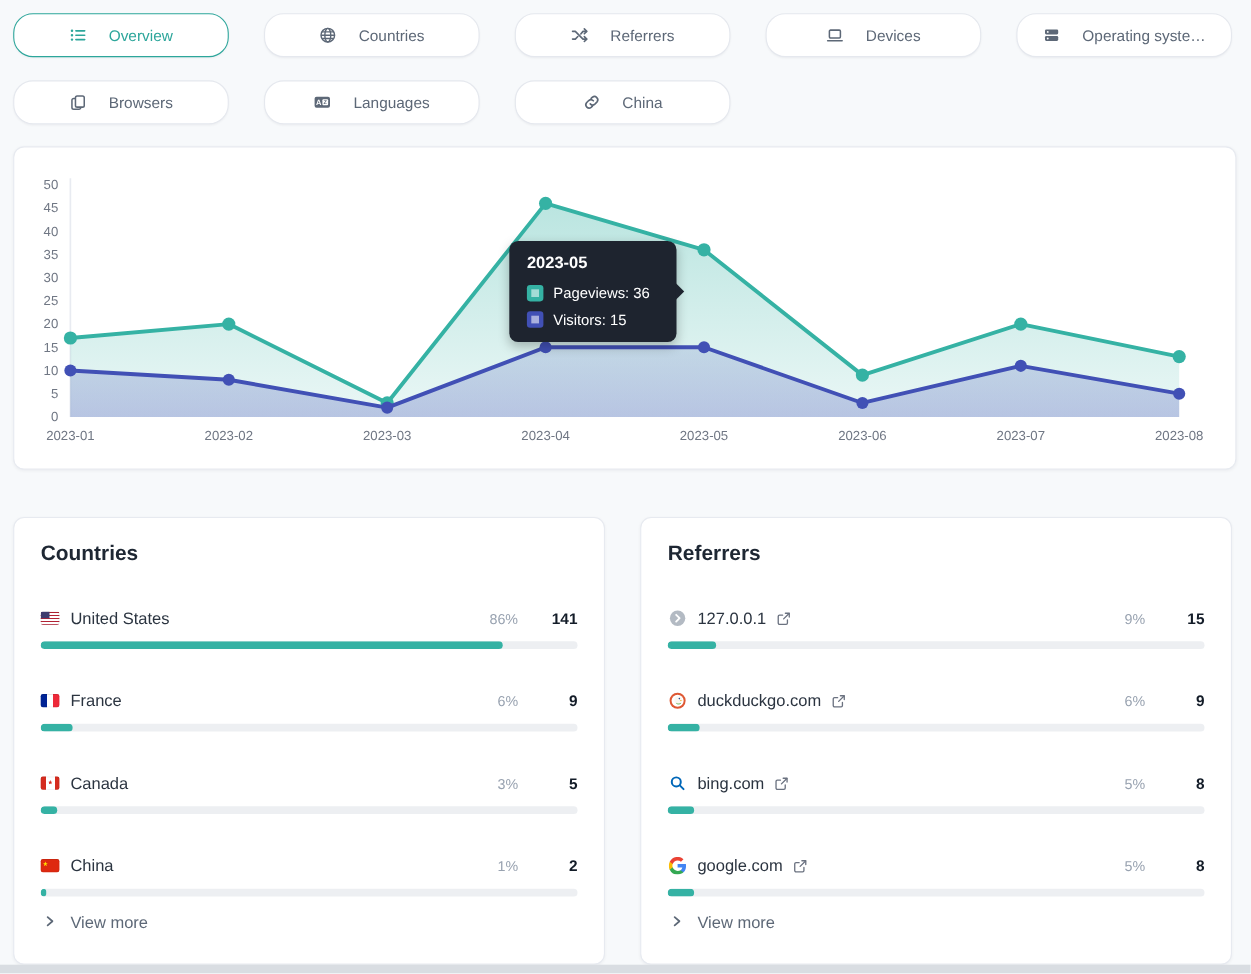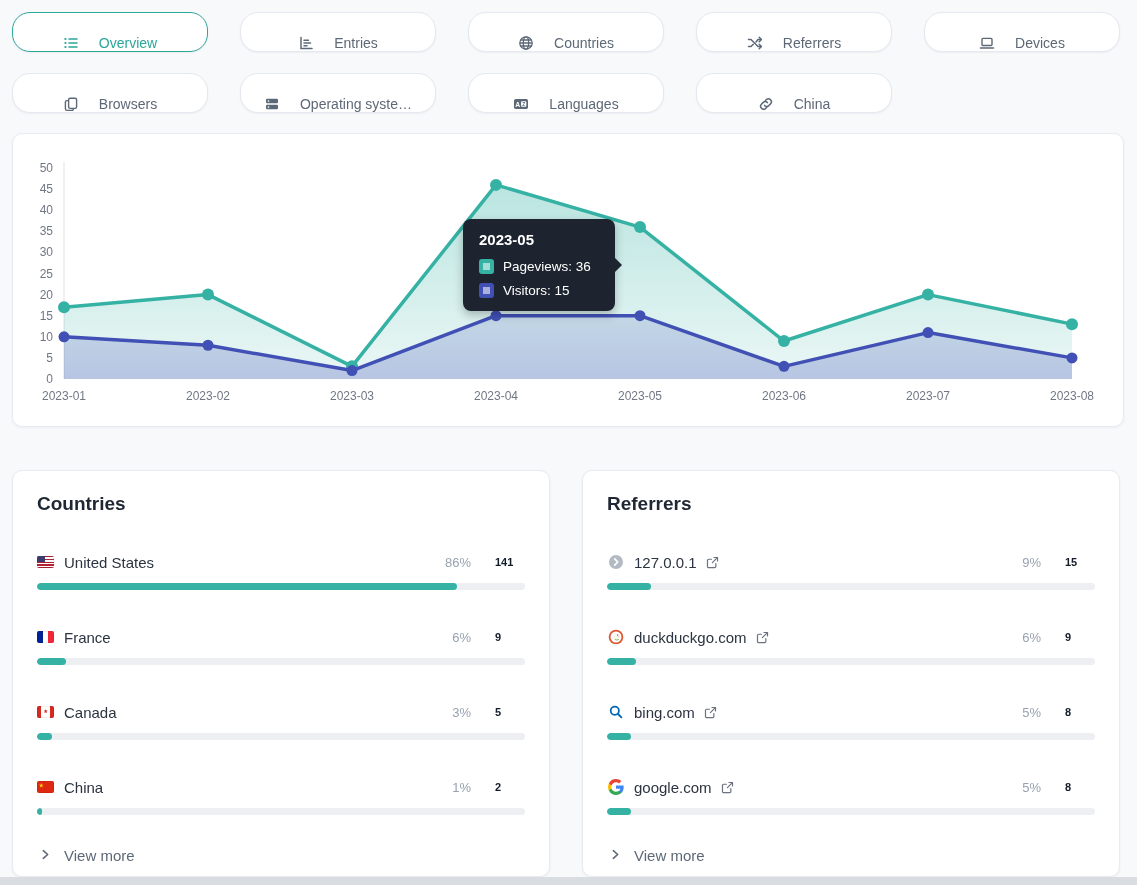--- a/index.html
+++ b/index.html
@@ -10,21 +10,21 @@
     -webkit-font-smoothing:antialiased;
   }
   
   .nav{
     position:absolute;left:12px;top:12px;width:1108px;
     display:grid;grid-template-columns:repeat(5,1fr);
     column-gap:32px;row-gap:21px;
   }
   .nav-btn{
     height:38px;background:#fff;border:1px solid #e5e8ee;border-radius:18px;
-    display:flex;align-items:flex-end;justify-content:center;gap:20px;
+    display:flex;align-items:center;justify-content:center;gap:20px;
     color:#5d6877;font-size:14px;cursor:pointer;
     box-shadow:0 1px 2px rgba(16,24,40,.05);
     white-space:nowrap;overflow:hidden;
   }
   .nav-btn.active{border:1.5px solid #2da69b;color:#2da69b;}
   .nav-btn .nav-ic{display:flex;align-items:center;}
   
   .card{
     position:absolute;background:#fff;border:1px solid #e7eaf0;border-radius:10px;
     box-shadow:0 1px 3px rgba(16,24,40,.05);box-sizing:border-box;
@@ -50,25 +50,25 @@
   .chip{width:15px;height:15px;border-radius:3px;display:flex;align-items:center;justify-content:center;flex:0 0 auto;}
   .chip i{display:block;width:7px;height:7px;background:rgba(255,255,255,.55);}
   
   .panel-title{margin:0;font-size:19px;font-weight:bold;color:#1e2733;}
   .stat-rows{margin-top:5px;}
   .stat-row{margin-top:21px;}
   .stat-top{display:flex;align-items:center;gap:10px;height:22px;margin-top:36px;}
   .stat-label{font-size:15px;color:#2b3440;}
   .stat-ext{display:flex;align-items:center;margin-left:-1px;cursor:pointer;}
   .stat-pct{margin-left:auto;color:#98a2b0;font-size:13px;}
-  .stat-cnt{min-width:30px;text-align:left;color:#131c28;font-size:11px;font-weight:bold;margin-left:14px;}
+  .stat-cnt{min-width:30px;text-align:right;color:#131c28;font-size:14px;font-weight:bold;margin-left:14px;}
   .track{margin-top:10px;height:7px;background:#edeff2;border-radius:4px;overflow:hidden;}
   .fill{height:100%;background:#35b2a4;border-radius:4px;}
   .view-more{
-    display:flex;align-items:center;gap:12px;margin-top:32px;margin-left:2px;
+    display:flex;align-items:center;gap:12px;margin-top:16px;margin-left:2px;
     color:#5d6877;font-size:15px;cursor:pointer;
   }
   
   .flag{width:17px;height:12px;border-radius:2px;position:relative;flex:0 0 auto;
         box-shadow:inset 0 0 0 .5px rgba(0,0,0,.12);overflow:hidden;}
   .flag-us{background:repeating-linear-gradient(180deg,#b22234 0 1.4px,#fff 1.4px 2.8px);}
   .flag-us::after{content:'';position:absolute;left:0;top:0;width:8px;height:6px;background:#3c3b6e;}
   .flag-fr{background:linear-gradient(90deg,#002395 0 33%,#fff 33% 67%,#ed2939 67%);}
   .flag-it{background:linear-gradient(90deg,#009246 0 33%,#fff 33% 67%,#ce2b37 67%);}
   .flag-ca{background:linear-gradient(90deg,#d52b1e 0 26%,#fff 26% 74%,#d52b1e 74%);}
@@ -89,29 +89,20 @@
       <span class="nav-ic">
         <svg viewBox="0 0 16 16" width="16" height="16" fill="none" stroke="currentColor" stroke-width="1.5" stroke-linecap="round">
           <path d="M6 4h8M6 8h8M6 12h8"></path>
           <path d="M2.4 4h.1M2.4 8h.1M2.4 12h.1" stroke-width="2.2"></path>
         </svg>
       </span>
       <span>Overview</span>
     </div>
     <div class="nav-btn">
       <span class="nav-ic">
-        <svg viewBox="0 0 16 16" width="16" height="16" fill="none" stroke="currentColor" stroke-width="1.5" stroke-linecap="round">
-          <path d="M3 2.5v11h11"></path>
-          <path d="M6 5.2h4.5M6 8h6.5M6 10.8h3"></path>
-        </svg>
-      </span>
-      <span>Entries</span>
-    </div>
-    <div class="nav-btn">
-      <span class="nav-ic">
         <svg viewBox="0 0 16 16" width="16" height="16" fill="none" stroke="currentColor" stroke-width="1.3">
           <circle cx="8" cy="8" r="6.2"></circle>
           <ellipse cx="8" cy="8" rx="2.7" ry="6.2"></ellipse>
           <path d="M1.9 8h12.2M2.6 5h10.8M2.6 11h10.8"></path>
         </svg>
       </span>
       <span>Countries</span>
     </div>
     <div class="nav-btn">
       <span class="nav-ic">
@@ -129,37 +120,37 @@
       <span class="nav-ic">
         <svg viewBox="0 0 16 16" width="16" height="16" fill="none" stroke="currentColor" stroke-width="1.4" stroke-linejoin="round">
           <rect x="3" y="3.4" width="10" height="7.1" rx="1"></rect>
           <path d="M1.4 13h13.2" stroke-linecap="round"></path>
         </svg>
       </span>
       <span>Devices</span>
     </div>
     <div class="nav-btn">
       <span class="nav-ic">
-        <svg viewBox="0 0 16 16" width="16" height="16" fill="none" stroke="currentColor" stroke-width="1.4" stroke-linejoin="round">
-          <rect x="5.6" y="2.2" width="8" height="10.2" rx="1.6"></rect>
-          <path d="M10.4 12.6v.2a1.6 1.6 0 0 1-1.6 1.6H4a1.6 1.6 0 0 1-1.6-1.6V6.2A1.6 1.6 0 0 1 4 4.6h1.4"></path>
-        </svg>
-      </span>
-      <span>Browsers</span>
-    </div>
-    <div class="nav-btn">
-      <span class="nav-ic">
         <svg viewBox="0 0 16 16" width="16" height="16" fill="currentColor">
           <rect x="2" y="2.8" width="12" height="4.5" rx="1.2"></rect>
           <rect x="2" y="8.7" width="12" height="4.5" rx="1.2"></rect>
           <circle cx="4.5" cy="5" r=".85" fill="#fff"></circle>
           <circle cx="4.5" cy="11" r=".85" fill="#fff"></circle>
         </svg>
       </span>
       <span>Operating syste…</span>
+    </div>
+    <div class="nav-btn">
+      <span class="nav-ic">
+        <svg viewBox="0 0 16 16" width="16" height="16" fill="none" stroke="currentColor" stroke-width="1.4" stroke-linejoin="round">
+          <rect x="5.6" y="2.2" width="8" height="10.2" rx="1.6"></rect>
+          <path d="M10.4 12.6v.2a1.6 1.6 0 0 1-1.6 1.6H4a1.6 1.6 0 0 1-1.6-1.6V6.2A1.6 1.6 0 0 1 4 4.6h1.4"></path>
+        </svg>
+      </span>
+      <span>Browsers</span>
     </div>
     <div class="nav-btn">
       <span class="nav-ic">
         <svg viewBox="0 0 16 16" width="16" height="16">
           <rect x="1" y="3" width="14" height="10" rx="1.8" fill="currentColor"></rect>
           <text x="4.7" y="10.7" font-size="6.8" font-weight="bold" fill="#fff" text-anchor="middle" font-family="Liberation Sans,sans-serif">A</text>
           <rect x="8.1" y="5.3" width="5.2" height="5.4" rx=".9" fill="#fff"></rect>
           <text x="10.7" y="9.8" font-size="5" font-weight="bold" fill="currentColor" text-anchor="middle" font-family="Liberation Sans,sans-serif">Z</text>
         </svg>
       </span>

